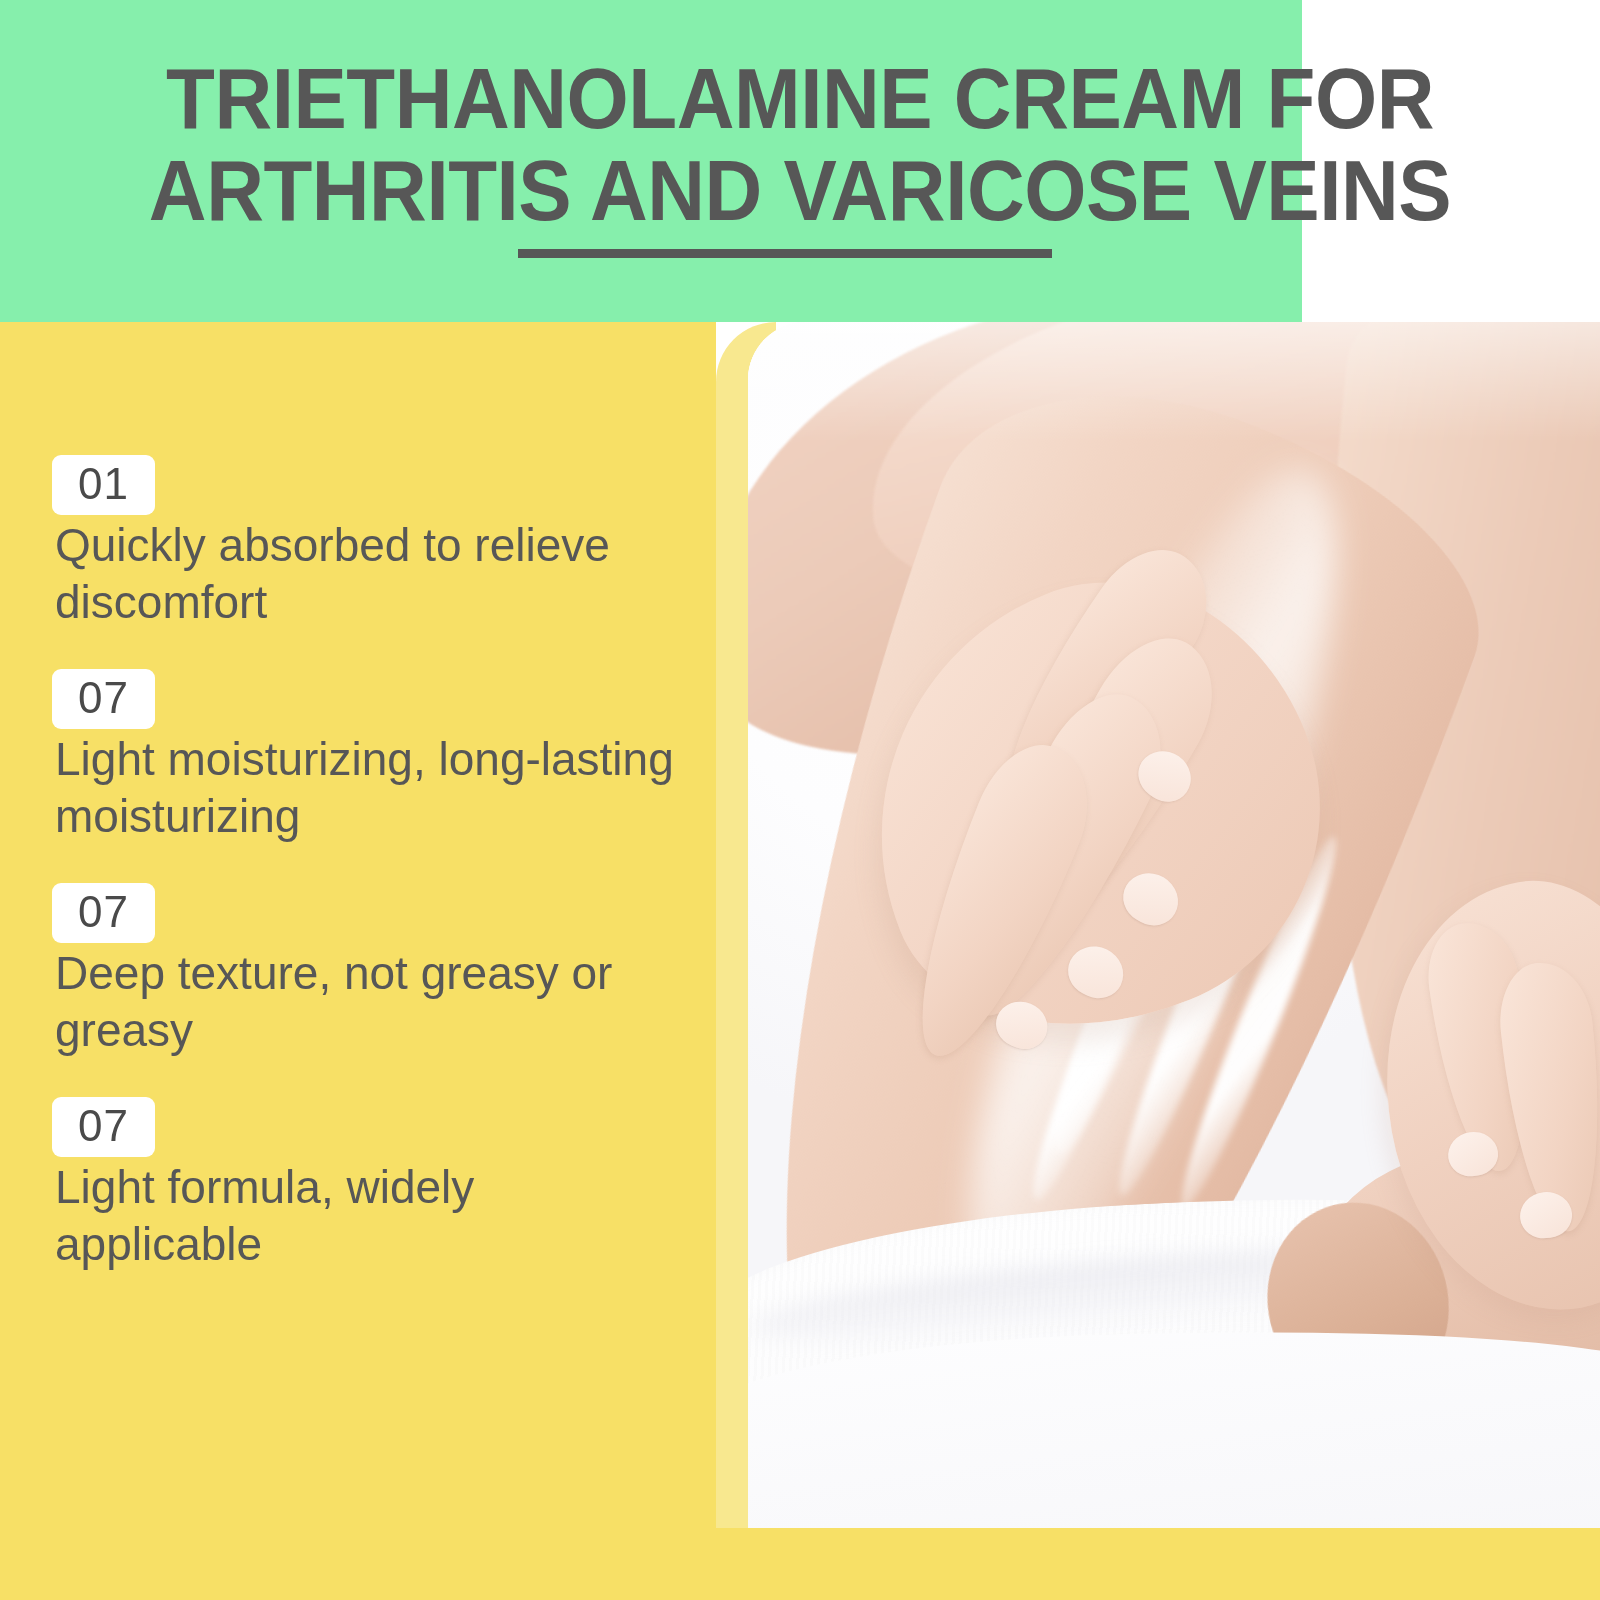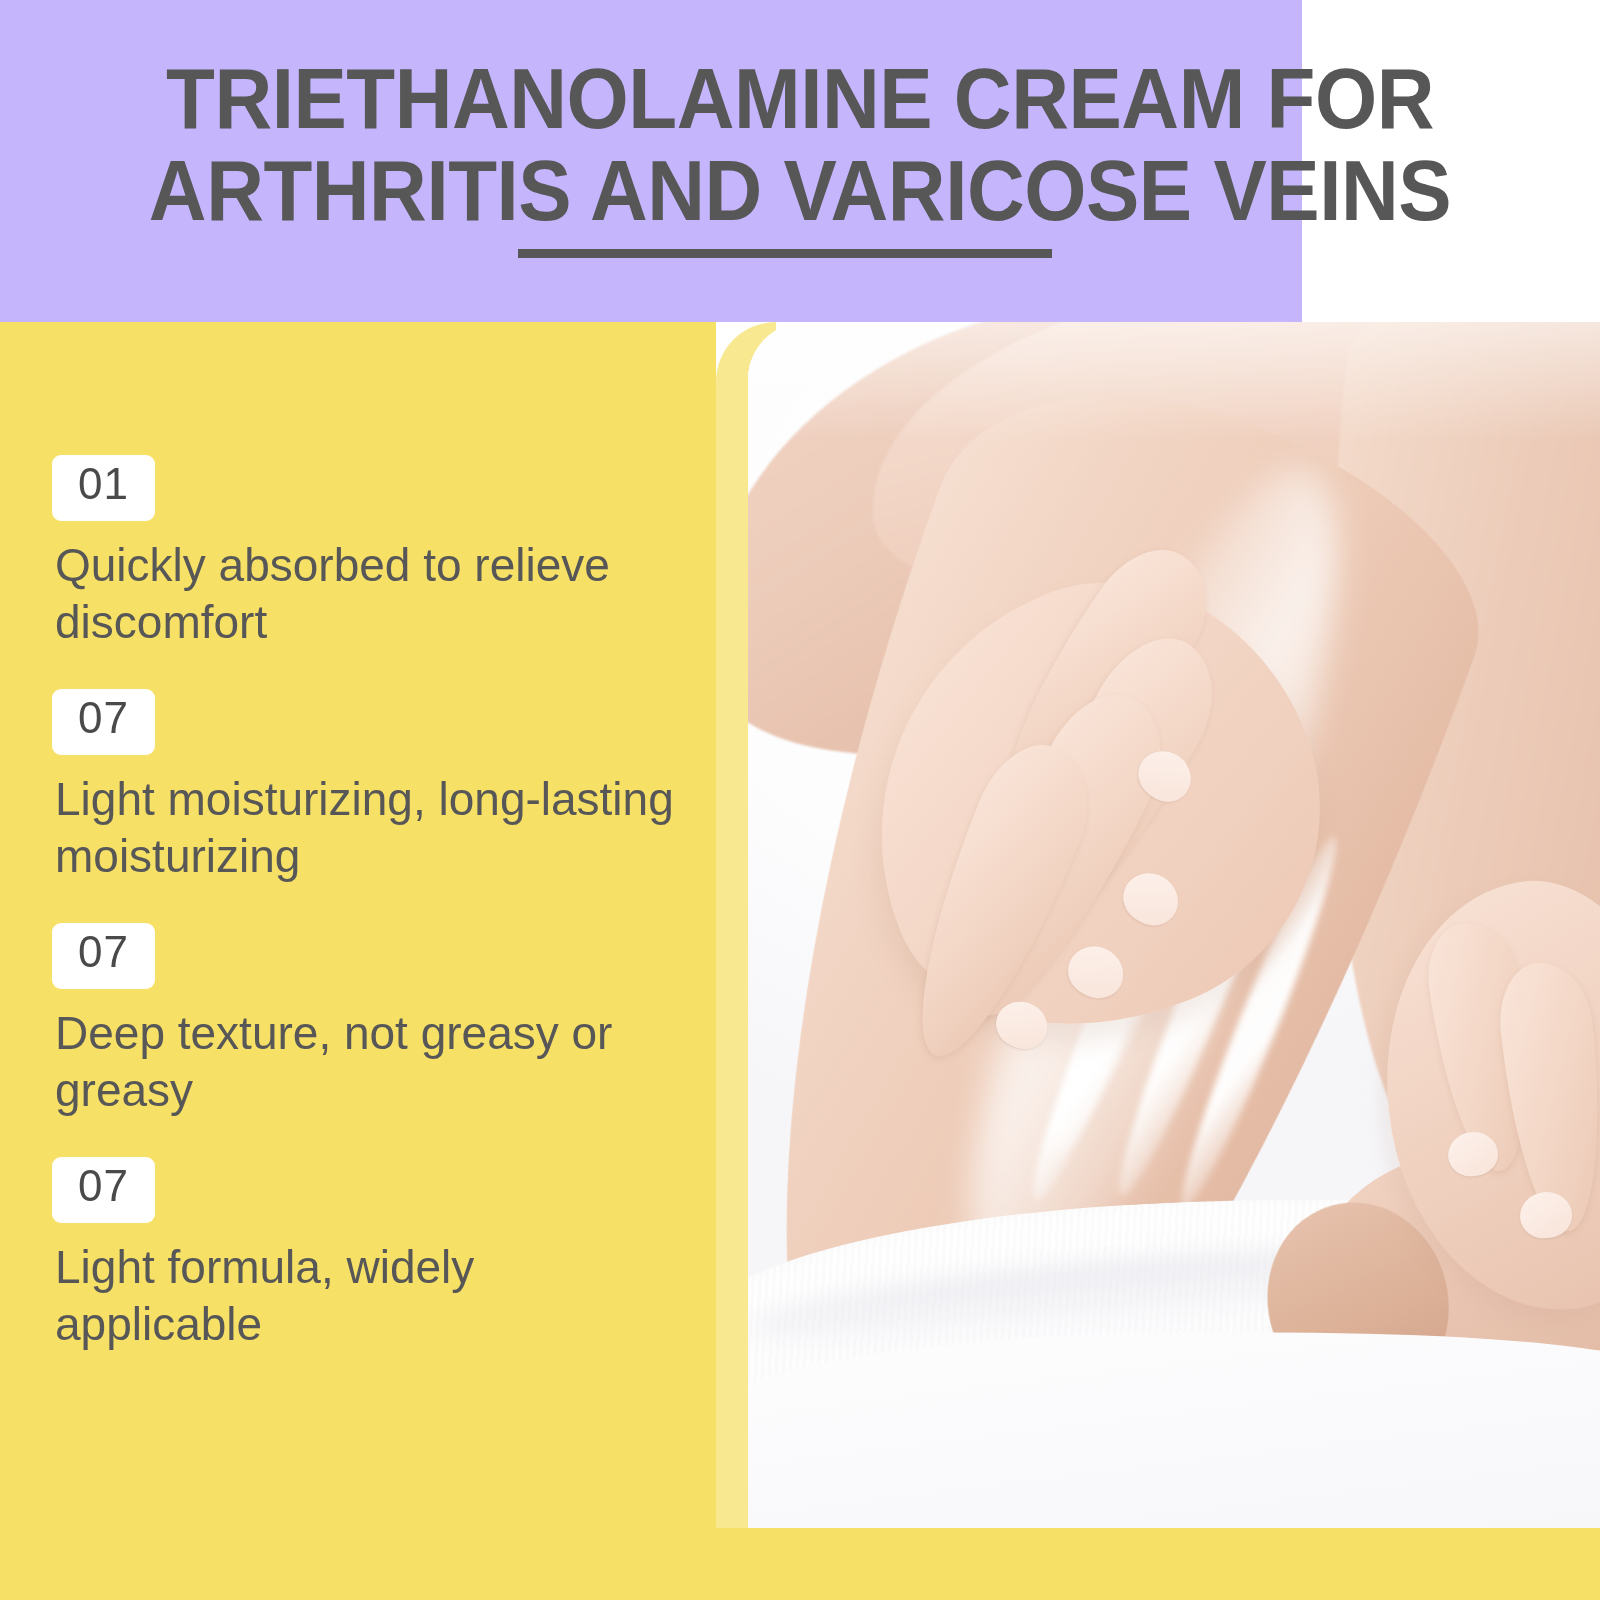--- a/index.html
+++ b/index.html
@@ -8,21 +8,21 @@
     background:#ffffff;
     font-family:"Liberation Sans", sans-serif;
     overflow:hidden;
     position:relative;
   }
   #canvas{position:absolute;inset:0;width:1600px;height:1600px;overflow:hidden;}
 
   
   .header-band{
     position:absolute;left:0;top:0;width:1302px;height:322px;
-    background:#c4b5fd;
+    background:#86efac;
     z-index:6;
   }
   .title-wrap{
     position:absolute;left:0;top:52px;width:1600px;
     text-align:center;
   }
   .title-line{
     display:block;
     font-family:"Liberation Sans Narrow","Liberation Sans", sans-serif;
     font-weight:700;
@@ -59,29 +59,29 @@
     position:absolute;left:52px;top:133px;width:640px;
   }
   .feature{
     margin-bottom:38px;
   }
   .badge{
     display:inline-block;
     background:#ffffff;
     color:#4a4a4a;
     border-radius:9px;
-    padding:4px 26px 12px 26px;
+    padding:4px 26px 6px 26px;
     font-size:44px;
     line-height:50px;
     font-weight:400;
     letter-spacing:1px;
     font-family:"Liberation Sans Narrow","Liberation Sans", sans-serif;
   }
   .feature-text{
-    margin:16px 0 0 3px;
+    margin:2px 0 0 3px;
     font-size:46px;
     line-height:57px;
     color:#575757;
     font-weight:400;
     font-family:"Liberation Sans Narrow","Liberation Sans", sans-serif;
     letter-spacing:0px;
     max-width:620px;
   }
 
   

